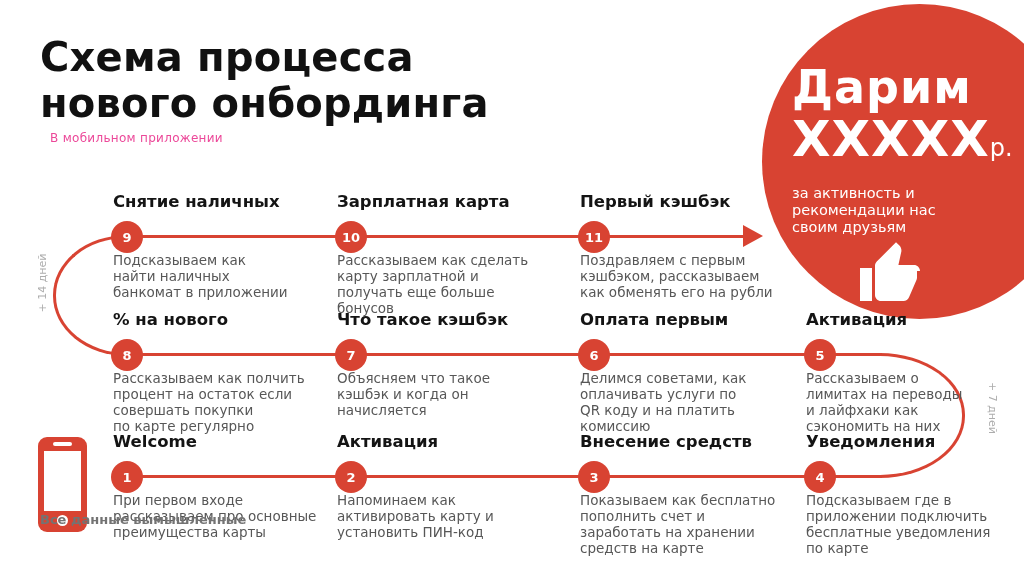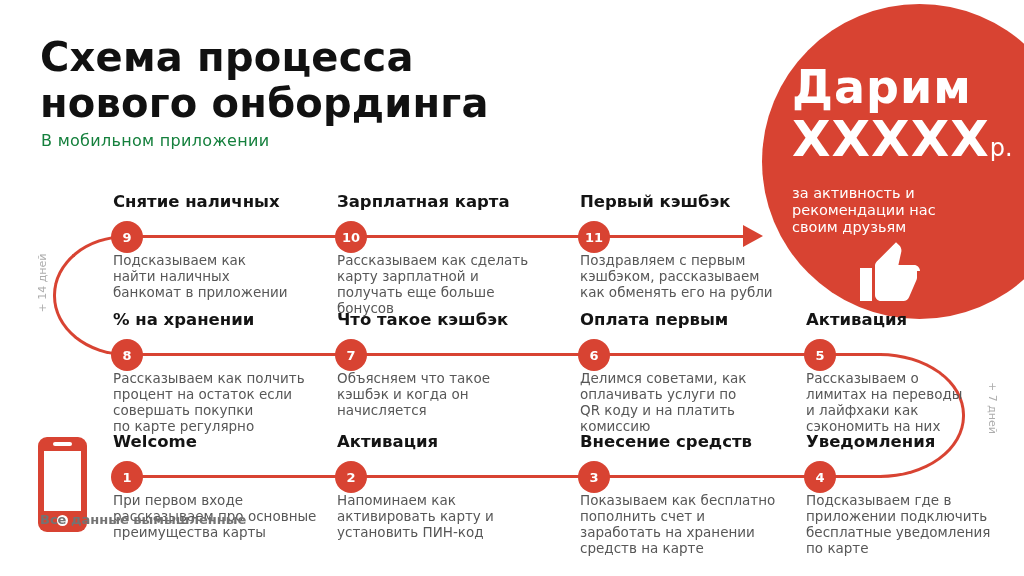--- a/index.html
+++ b/index.html
@@ -10,22 +10,22 @@
   }
   .stage { position:absolute; inset:0; width:1024px; height:576px; overflow:hidden; background:#fff; }
 
   
   .title {
     position:absolute; left:40px; top:34px;
     font-size:40px; line-height:46px; font-weight:bold; color:#111;
     white-space:pre-line; letter-spacing:0.2px;
   }
   .subtitle {
-    position:absolute; left:41px; top:131px;
-    font-size:16px; color:#15803d; letter-spacing:0.3px;
+    position:absolute; left:50px; top:131px;
+    font-size:12px; color:#ec4899; letter-spacing:0.3px;
   }
 
   
   .badge {
     position:absolute; left:762px; top:4px; width:315px; height:315px;
     border-radius:50%; background:#d84332; color:#fff;
     padding:58px 0 0 30px;
   }
   .badge-line1 { font-size:46px; font-weight:bold; line-height:50px; letter-spacing:1px; }
   .badge-line2 { font-size:50px; font-weight:bold; line-height:54px; letter-spacing:1px; }
@@ -145,21 +145,21 @@
   <div class="step r-bot c4">
     <div class="step-title">Уведомления</div>
     <div class="step-circle">4</div>
     <div class="step-desc">Подсказываем где в
 приложении подключить
 бесплатные уведомления
 по карте</div>
   </div>
 
   <div class="step r-mid c1">
-    <div class="step-title">% на хранении</div>
+    <div class="step-title">% на нового</div>
     <div class="step-circle">8</div>
     <div class="step-desc">Рассказываем как полчить
 процент на остаток если
 совершать покупки
 по карте регулярно</div>
   </div>
   <div class="step r-mid c2">
     <div class="step-title">Что такое кэшбэк</div>
     <div class="step-circle">7</div>
     <div class="step-desc">Объясняем что такое

